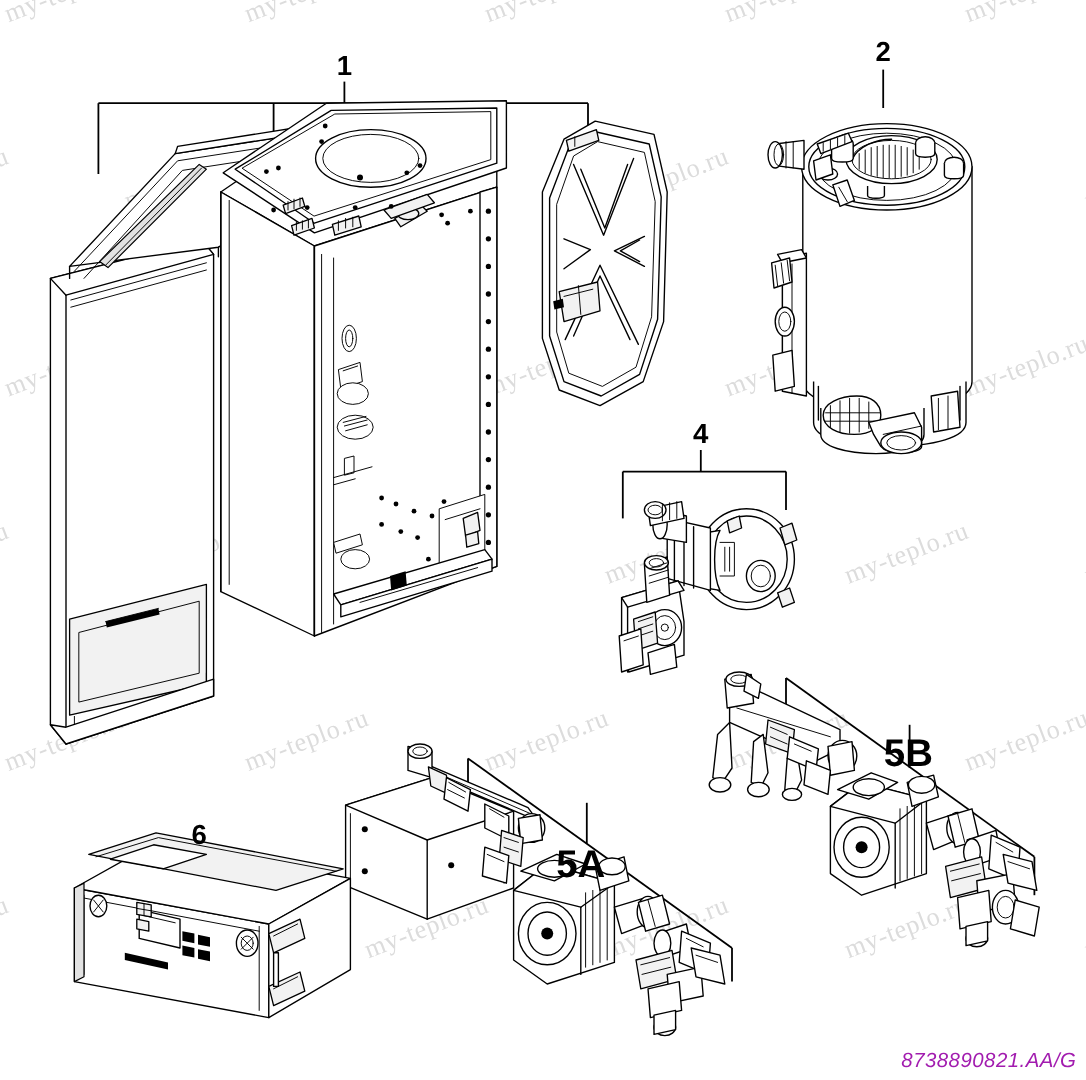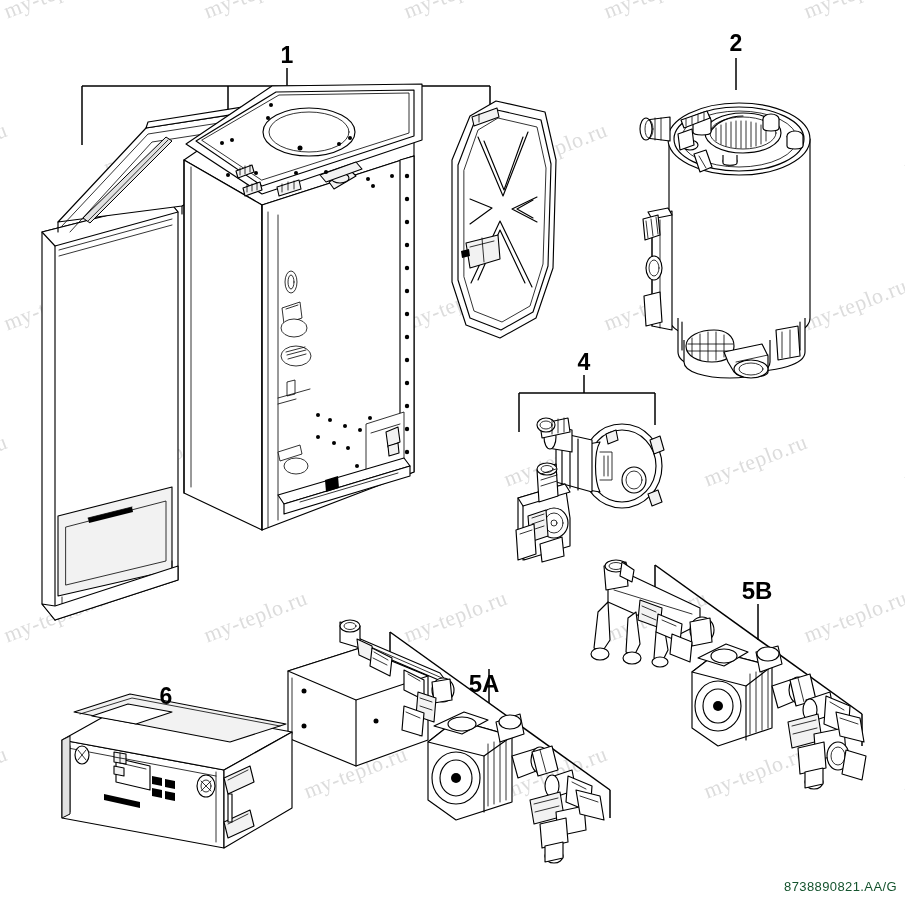--- a/index.html
+++ b/index.html
@@ -28,28 +28,29 @@
   }
   .callout{
     position:absolute;
     font-family:"Liberation Sans", sans-serif;
     font-weight:bold;
     font-size:23px;
     color:#000;
     line-height:1;
     white-space:nowrap;
   }
-  .callout.big{font-size:24px;}
+  .callout.big{font-size:32px;margin-top:36px;}
   #partno{
     position:absolute;
     right:8px;bottom:6px;
     font-family:"Liberation Sans", sans-serif;
-    font-size:13px;
-    color:#14532d;
+    font-size:17px;
+    color:#a21caf;
     letter-spacing:0.4px;
+    font-style:italic;
   }
   svg{display:block;}
   .ln{fill:none;stroke:#000;stroke-width:1.15;stroke-linejoin:round;stroke-linecap:round;}
   .ln-t{fill:none;stroke:#000;stroke-width:0.8;stroke-linejoin:round;stroke-linecap:round;}
   .fillw{fill:#ffffff;stroke:#000;stroke-width:1.15;stroke-linejoin:round;}
   .fillw-t{fill:#ffffff;stroke:#000;stroke-width:0.8;stroke-linejoin:round;}
   .fillg{fill:#f2f2f2;stroke:#000;stroke-width:1.1;stroke-linejoin:round;}
   .fillgg{fill:#e2e2e2;stroke:#000;stroke-width:1.0;stroke-linejoin:round;}
   .fillk{fill:#000;stroke:none;}
   .lead{fill:none;stroke:#000;stroke-width:1.5;stroke-linecap:butt;}

